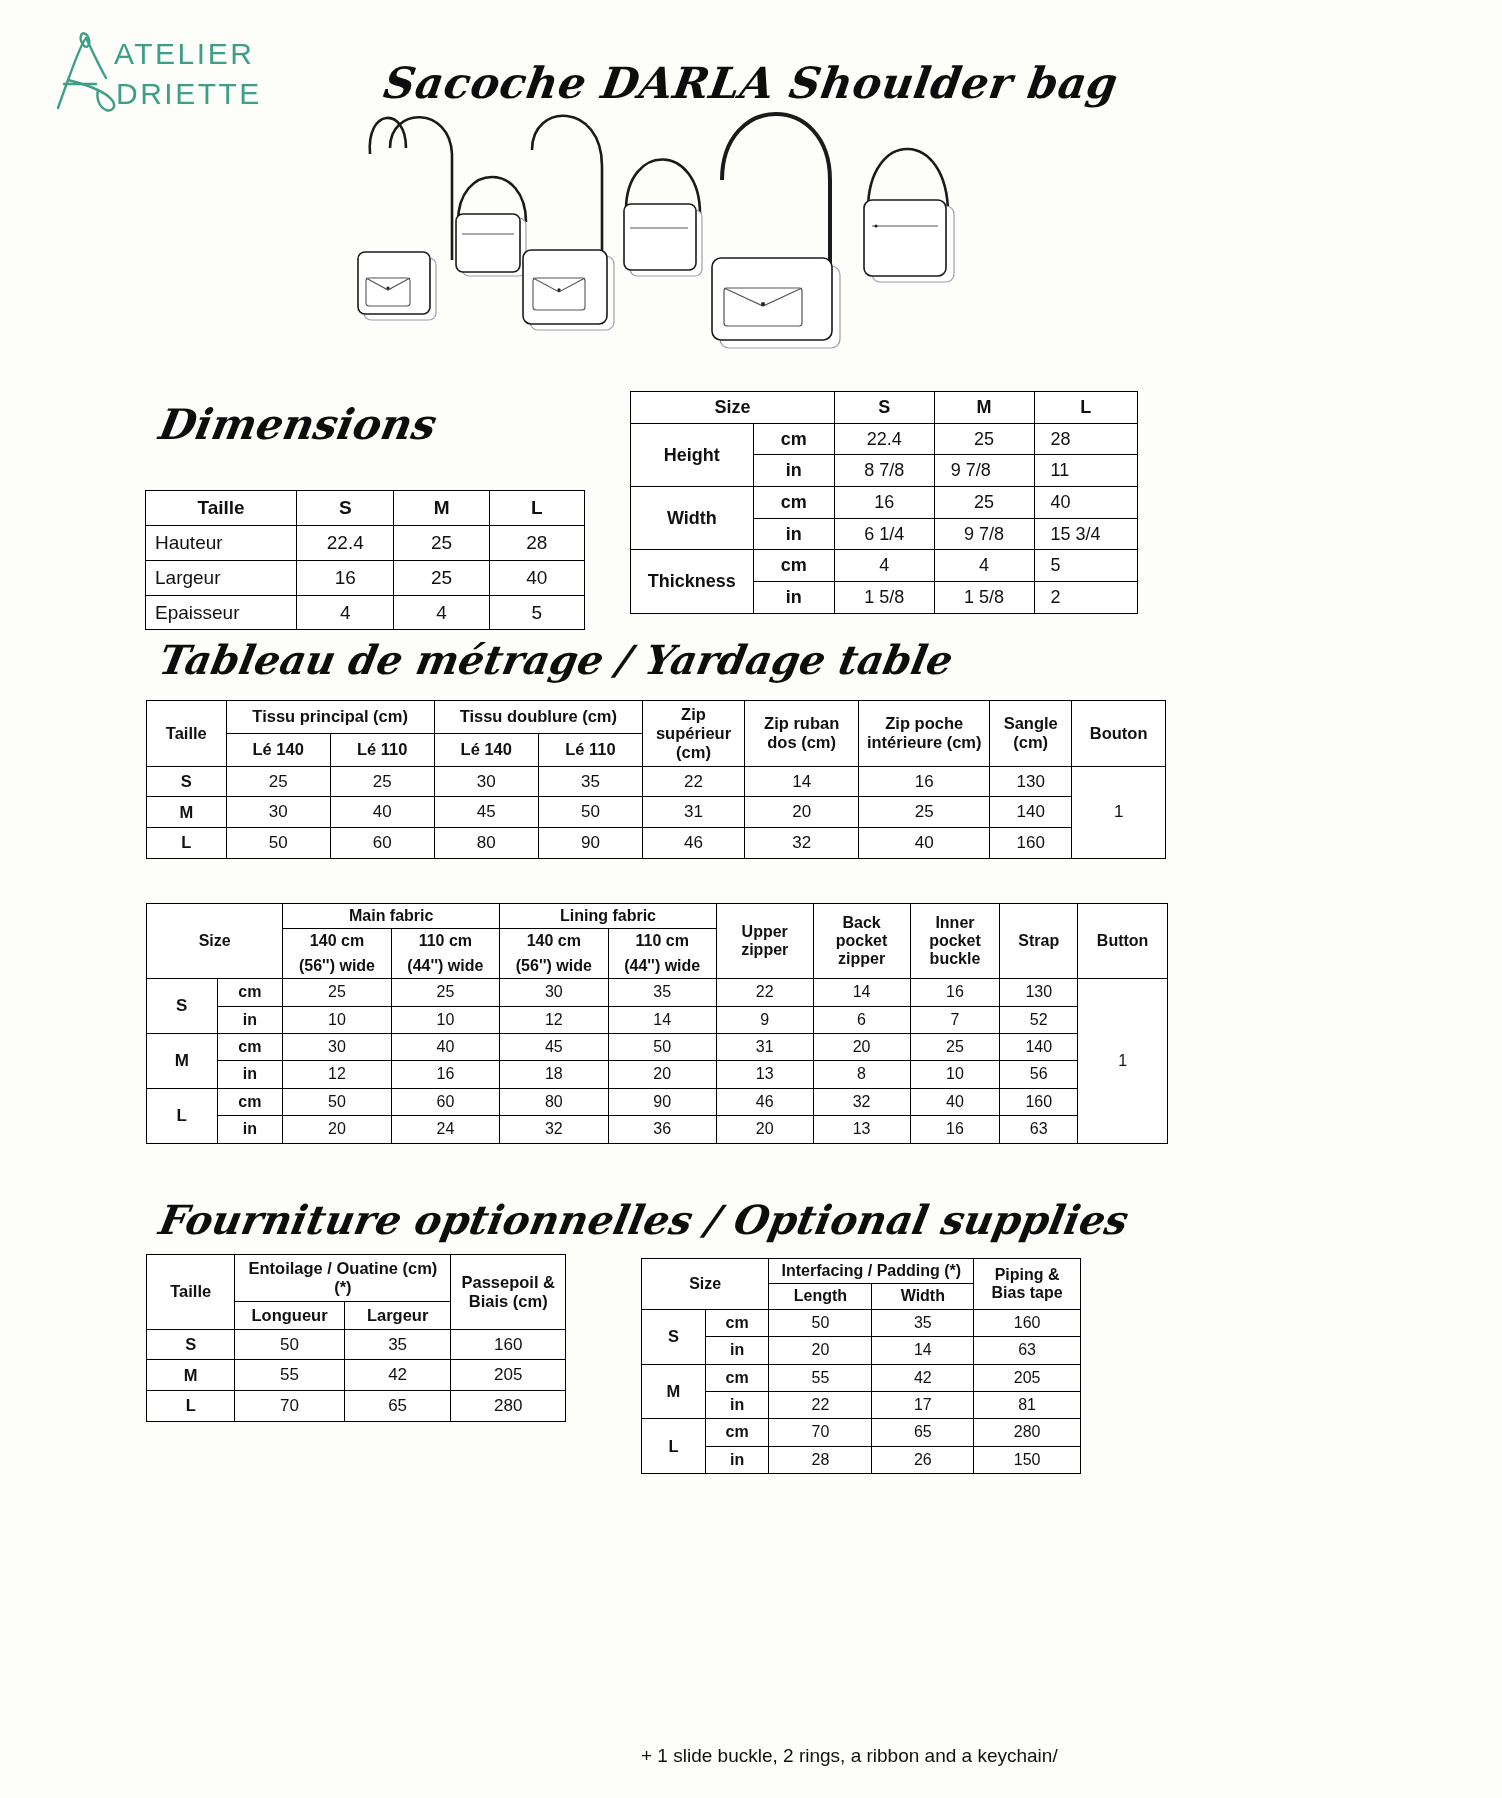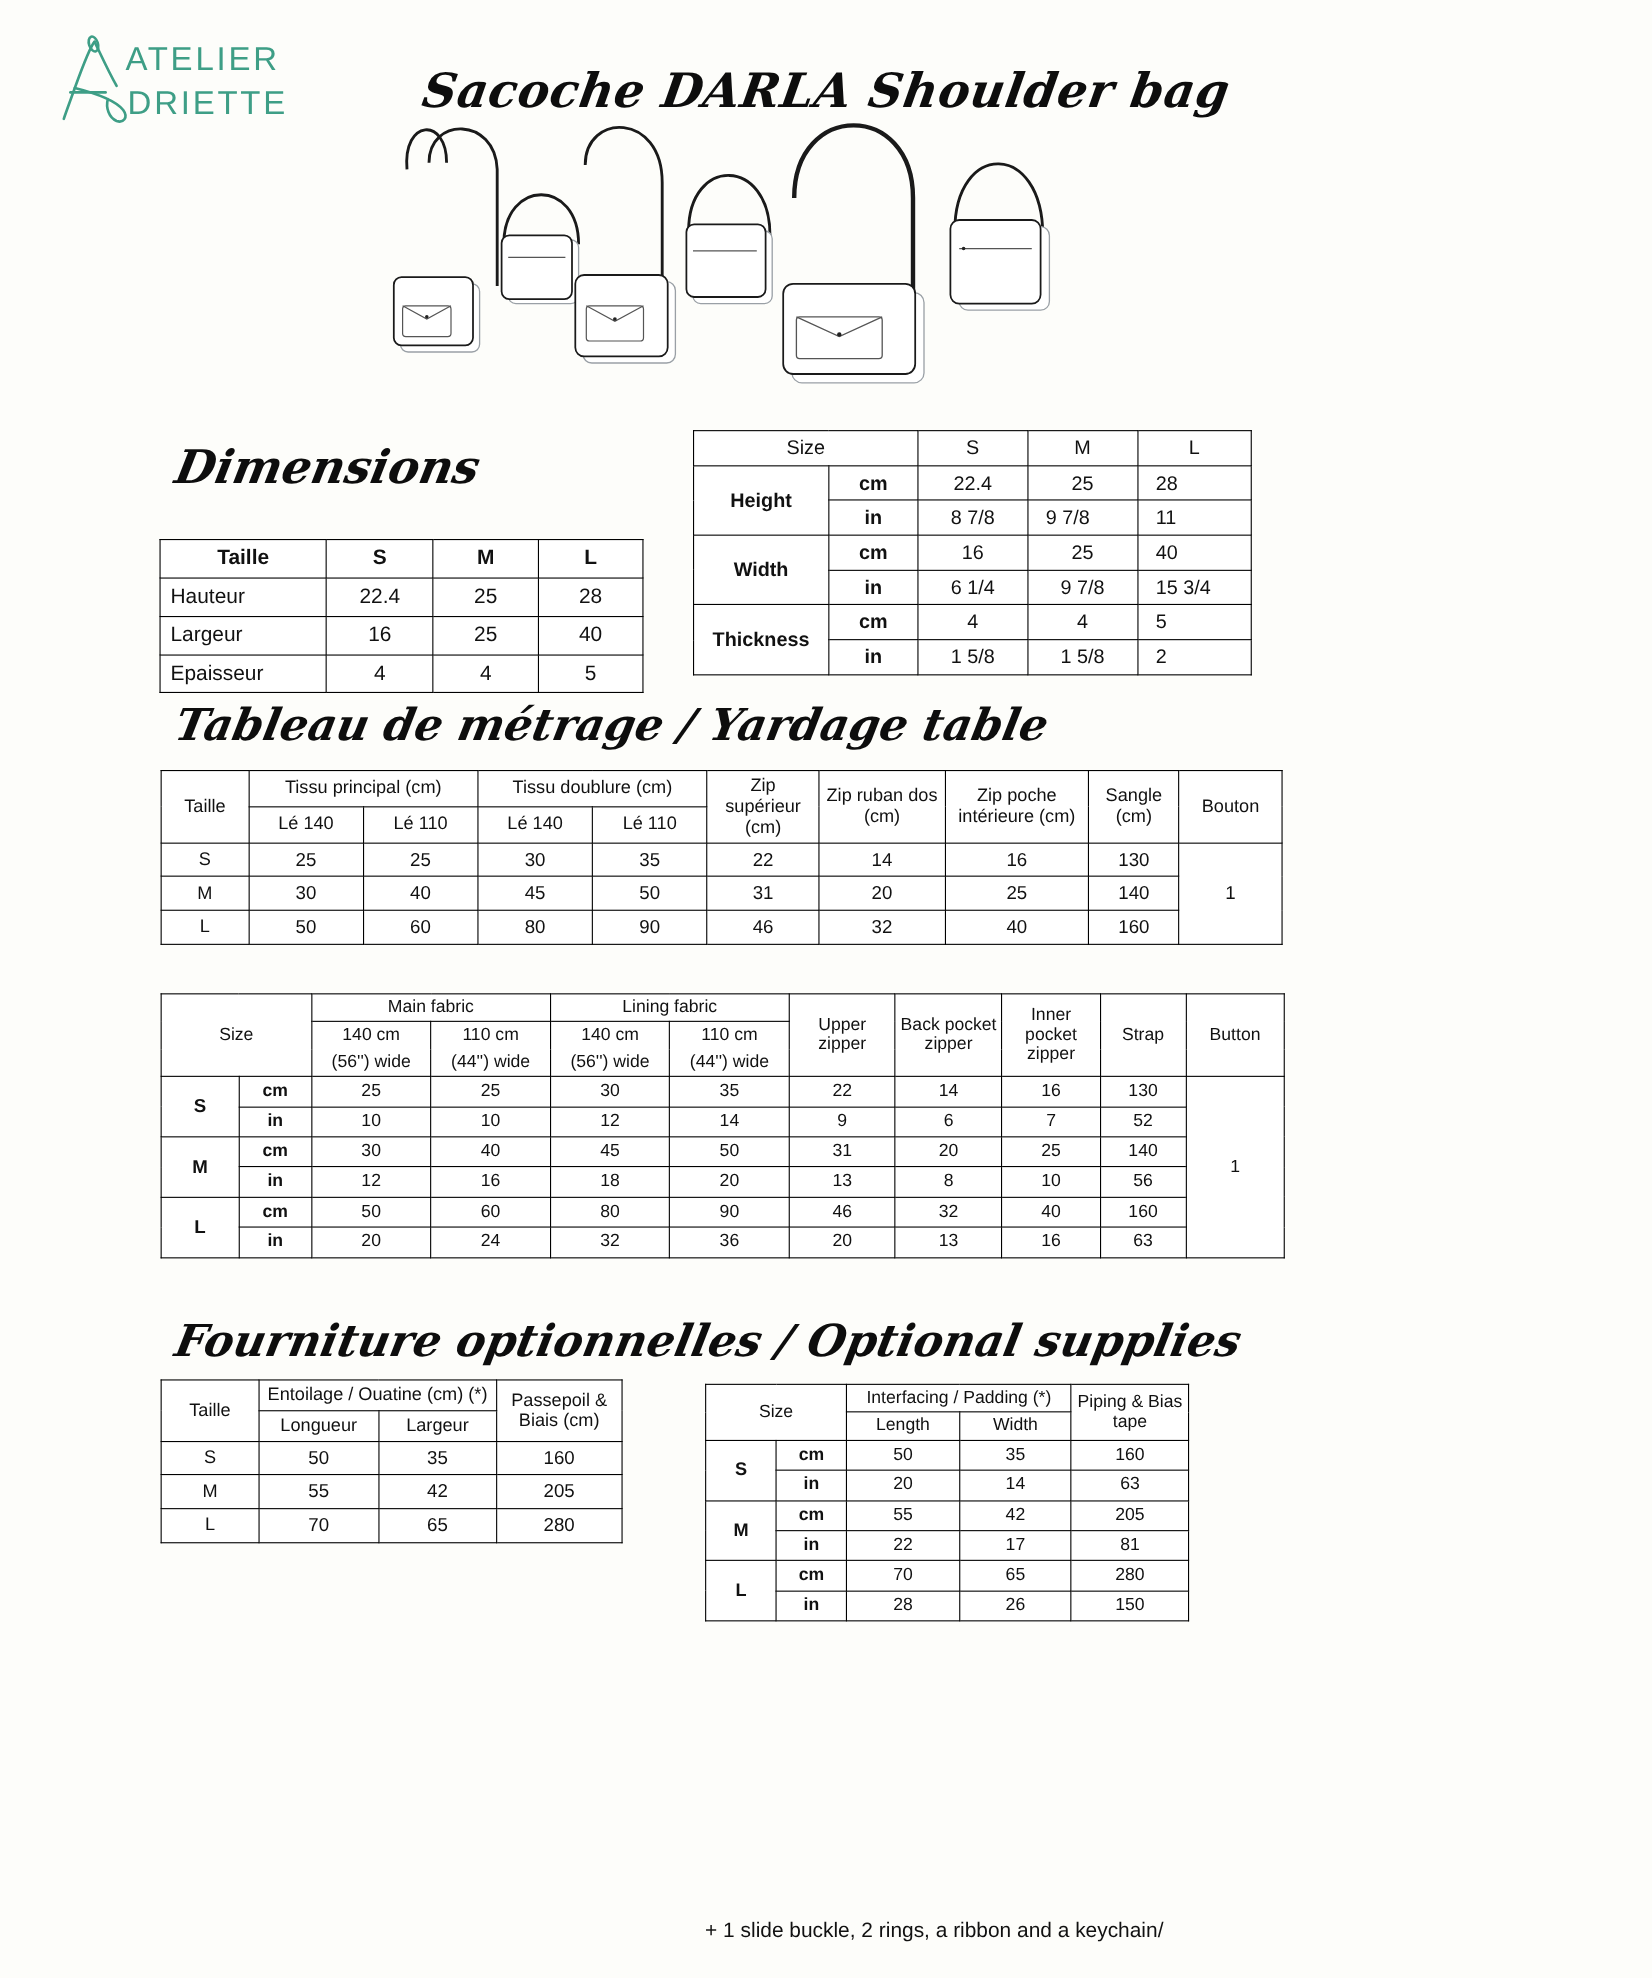--- a/index.html
+++ b/index.html
@@ -52,21 +52,21 @@
     font-size:17px;
   }
   td,th{
     border:1.6px solid #000;
     text-align:center;
     vertical-align:middle;
     padding:3px 4px;
     font-weight:400;
     line-height:1.15;
   }
-  th{font-weight:400;}
+  th{font-weight:700;}
 
   
   #tbl-dim-fr{left:145px;top:490px;width:440px;font-size:19px;}
   #tbl-dim-fr th{font-weight:700;font-size:19px;padding:6px 4px;}
   #tbl-dim-fr td{font-size:19px;padding:6px 4px;}
   #tbl-dim-fr .rowlab{text-align:left;padding-left:9px;font-weight:400;}
 
   
   #tbl-dim-en{left:630px;top:391px;width:508px;font-size:18px;}
   #tbl-dim-en th,#tbl-dim-en td{padding:5px 4px;font-size:18px;}
@@ -324,21 +324,21 @@
   </table>
 
   <table id="tbl-yard-en">
     <thead>
       <tr>
         <th rowspan="3" colspan="2" style="width:140px">Size</th>
         <th colspan="2" style="width:220px">Main fabric</th>
         <th colspan="2" style="width:220px">Lining fabric</th>
         <th rowspan="3" style="width:96px">Upper zipper</th>
         <th rowspan="3" style="width:96px">Back pocket zipper</th>
-        <th rowspan="3" style="width:88px">Inner pocket zipper</th>
+        <th rowspan="3" style="width:88px">Inner pocket buckle</th>
         <th rowspan="3" style="width:76px">Strap</th>
         <th rowspan="3" style="width:88px">Button</th>
       </tr>
       <tr>
         <th style="width:110px;border-bottom:none">140 cm</th>
         <th style="width:110px;border-bottom:none">110 cm</th>
         <th style="width:110px;border-bottom:none">140 cm</th>
         <th style="width:110px;border-bottom:none">110 cm</th>
       </tr>
       <tr>

